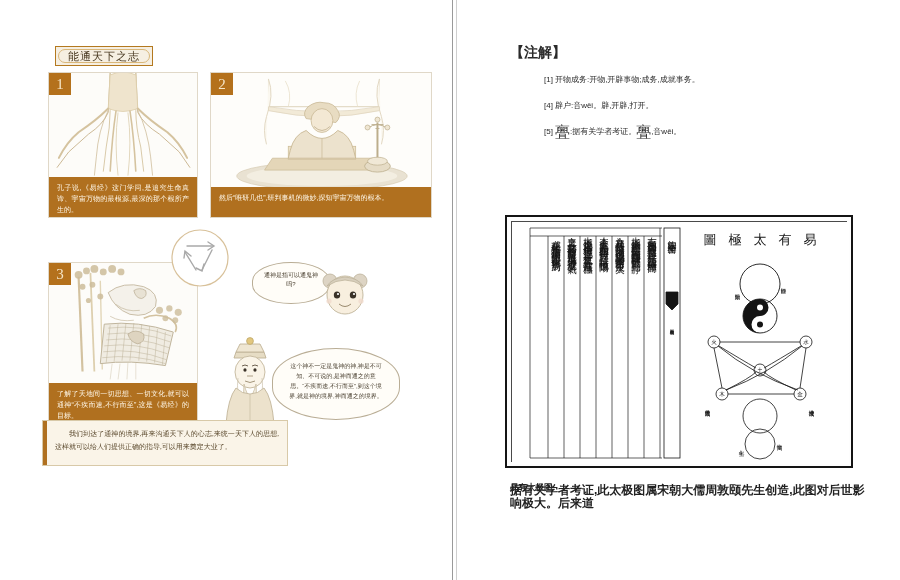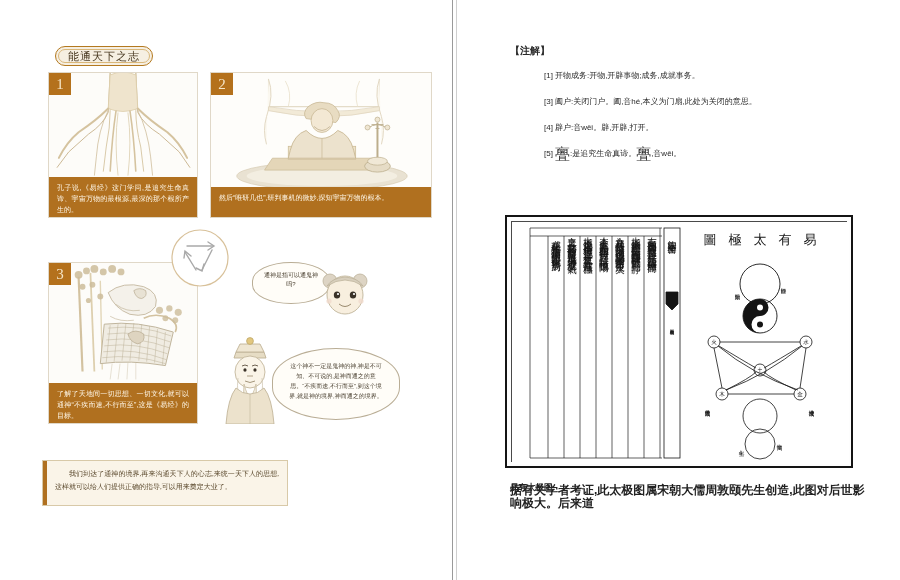--- a/index.html
+++ b/index.html
@@ -8,21 +8,21 @@
 
   
   .spine{position:absolute;left:452px;top:0;width:1px;height:580px;background:#9a9a9a;}
   .spine-2{position:absolute;left:456px;top:0;width:1px;height:580px;background:#cfcfcf;}
 
   
   .left{position:absolute;left:0;top:0;width:452px;height:580px;}
 
   .title-tag{
     position:absolute;left:55px;top:46px;width:98px;height:20px;
-    border:1px solid #b4791f;border-radius:10px;background:#f6efe2;
+    border:1px solid #b4791f;border-radius:0;background:#f6efe2;
     box-sizing:border-box;
   }
   .title-tag .inner{
     position:absolute;left:2px;top:2px;right:2px;bottom:2px;
     border:1px solid #d9b77a;border-radius:8px;
     display:flex;align-items:center;justify-content:center;
   }
   .title-tag .txt{font-size:11px;color:#4a3a22;letter-spacing:1px;white-space:nowrap;}
 
   .panel{position:absolute;border:1px solid #e0d8c8;background:#fdfdfb;box-sizing:border-box;overflow:hidden;}
@@ -55,34 +55,34 @@
     color:#4a4030;text-align:center;box-sizing:border-box;
   }
   #bub1{left:252px;top:262px;width:78px;height:42px;font-size:6px;line-height:9px;padding:8px 9px;}
   #bub2{left:272px;top:348px;width:128px;height:72px;font-size:6px;line-height:10px;padding:12px 16px;}
 
   
   .char{position:absolute;}
 
   
   .banner{
-    position:absolute;left:42px;top:460px;width:246px;height:46px;
+    position:absolute;left:42px;top:420px;width:246px;height:46px;
     background:#faf4e8;border:1px solid #d8c9a8;box-sizing:border-box;
   }
   .banner .bar{position:absolute;left:0;top:0;width:4px;height:100%;background:#b0701f;}
   .banner .btxt{
     position:absolute;left:12px;top:7px;right:8px;font-size:7px;line-height:13px;color:#5c4a2e;
     text-align:justify;text-indent:14px;font-family:"Liberation Serif",serif;
   }
 
   
   .right{position:absolute;left:457px;top:0;width:443px;height:580px;}
 
   .notes{position:absolute;left:53px;top:44px;width:340px;color:#2a2a2a;}
-  .notes .nhead{font-size:10px;font-weight:bold;margin-bottom:12px;}
+  .notes .nhead{font-size:14px;font-weight:bold;margin-bottom:12px;}
   .notes .nrow{font-size:8px;line-height:12px;margin-bottom:14px;white-space:nowrap;padding-left:34px;}
   .notes .nrow .idx{margin-right:2px;}
   .bigchar{font-size:15px;vertical-align:-3px;font-family:"Liberation Serif",serif;}
 
   
   .figure{
     position:absolute;left:48px;top:215px;width:348px;height:253px;
     border:2px solid #141414;background:#fdfdfd;box-sizing:border-box;
   }
   .fig-inner{position:absolute;left:4px;top:4px;right:4px;bottom:4px;border:1px solid #4a4a4a;}
@@ -273,30 +273,27 @@
   <div class="right">
 
     <div class="notes">
       <div class="nhead">【注解】</div>
 
       <div class="nrow">
         <span class="idx">[1]</span><span>开物成务:开物,开辟事物;成务,成就事务。</span>
       </div>
 
 
-      <div class="nrow">
-        <span class="idx">[3]</span><span>阖户:关闭门户。阖,音hé,本义为门扇,此处为关闭的意思。</span>
-      </div>
 
       <div class="nrow">
         <span class="idx">[4]</span><span>辟户:音wěi。辟,开辟,打开。</span>
       </div>
 
       <div class="nrow">
-        <span class="idx">[5]</span><span class="bigchar">亹</span><span>:是追究生命真谛。</span><span class="bigchar">亹</span><span>,音wěi。</span>
+        <span class="idx">[5]</span><span class="bigchar">亹</span><span>:据有关学者考证。</span><span class="bigchar">亹</span><span>,音wěi。</span>
       </div>
     </div>
 
     <div class="figure">
       <div class="fig-inner"></div>
       <svg style="position:absolute;left:5px;top:5px;width:337px;height:242px;" viewBox="0 0 337 242">
         <rect x="0" y="0" width="337" height="242" fill="#ffffff"></rect>
 
         <g stroke="#1e1e1e" stroke-width="0.7" fill="none">
           <line x1="18" y1="6" x2="18" y2="236"></line>

